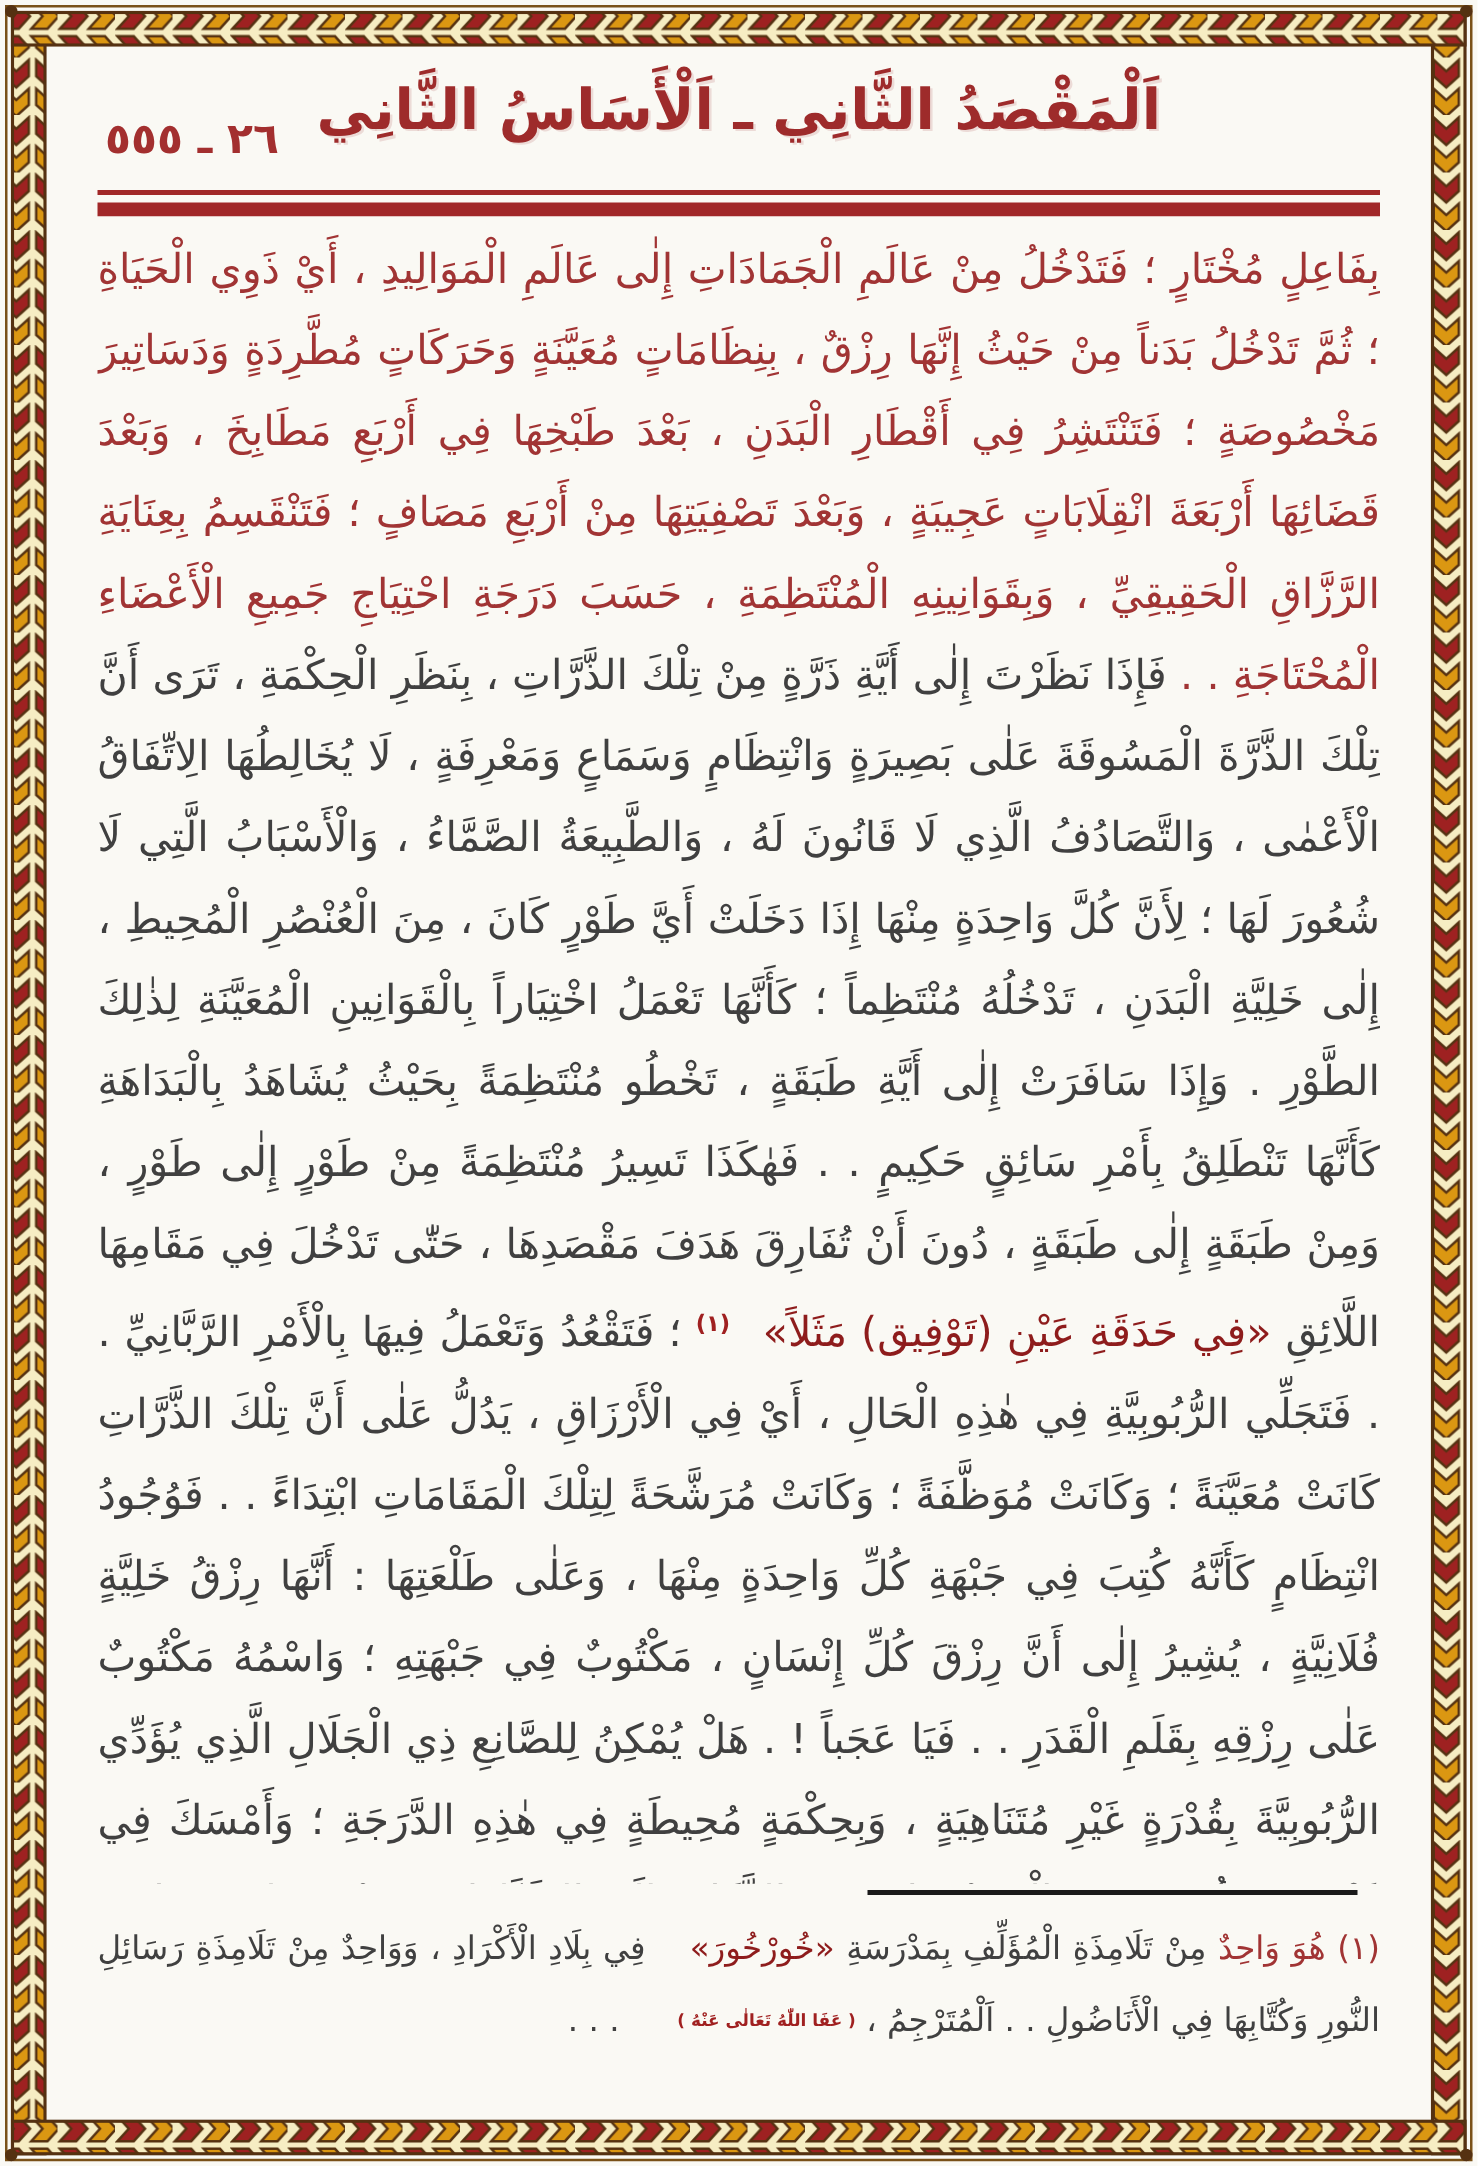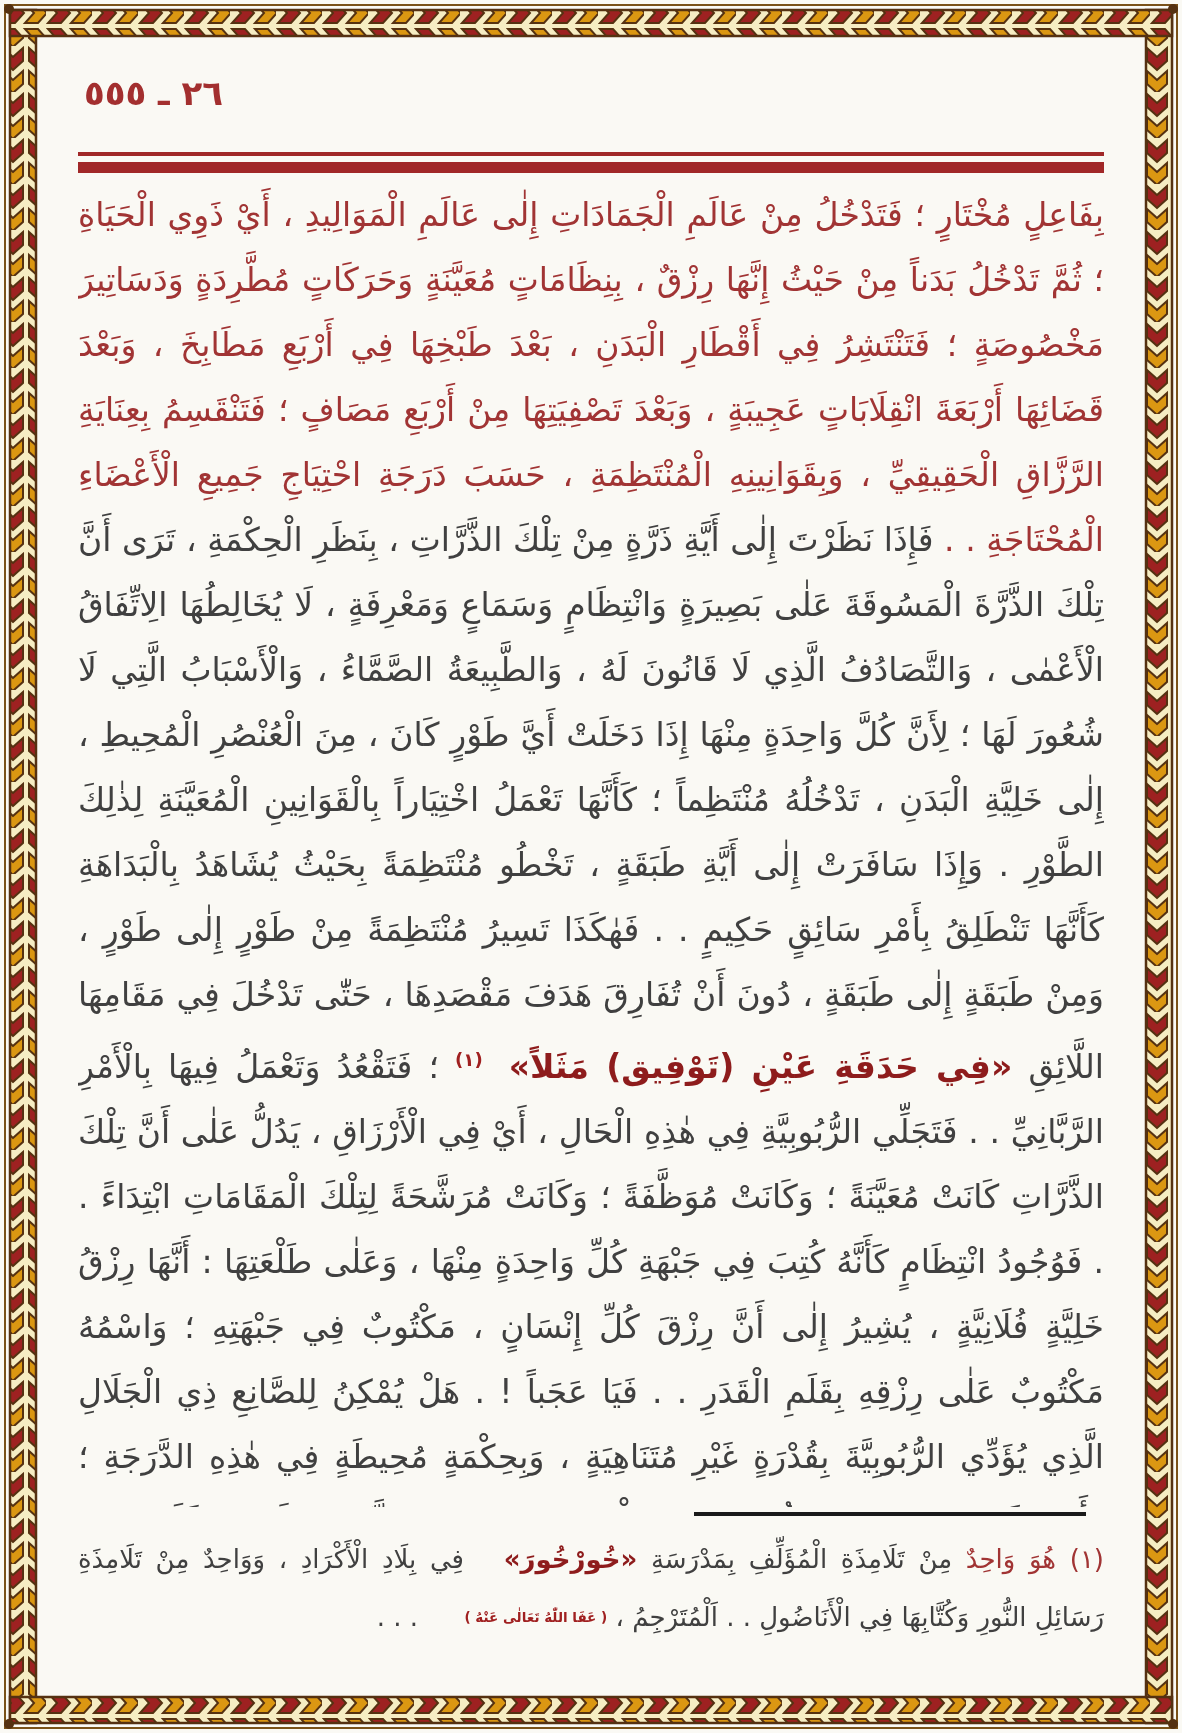--- a/index.html
+++ b/index.html
@@ -9,21 +9,21 @@
     background:#FAF9F4;
     font-family:"DejaVu Sans", sans-serif;
     overflow:hidden;
     direction:rtl;
   }
   .frame{position:absolute;inset:0;width:1182px;height:1733px;}
   .content-layer{position:absolute;inset:0;}
   
   .header{position:absolute;top:55px;left:78px;right:78px;height:125px;}
   .page-number{
-    position:absolute;left:6px;top:18px;
+    position:absolute;left:6px;top:36px;
     font-size:34px;font-weight:bold;color:#A32F2F;
     letter-spacing:4px;
   }
   .page-title{
     position:absolute;left:0;right:0;top:6px;
     text-align:center;
     font-size:45px;font-weight:bold;color:#9E2B2B;
     text-shadow:2px 2px 0 rgba(158,43,43,0.14);
     white-space:nowrap;
   }
@@ -33,21 +33,21 @@
   .body-wrap{
     position:absolute;top:182px;left:78px;right:78px;height:1325px;
     overflow:hidden;
     font-size:33px;line-height:65px;
     text-align:justify;text-justify:inter-word;
     color:#1A1A1A;
   }
   .seg{white-space:normal;}
   .seg-black{color:#404040;}
   .seg-red{color:#A13434;}
-  .seg-redbold{color:#8E1C1C;font-weight:bold;margin-left:26px;}
+  .seg-redbold{color:#8E1C1C;font-weight:normal;margin-left:26px;}
   .seg-sup{color:#A02020;font-size:0.55em;vertical-align:super;font-weight:bold;}
   .seg-seal{
     color:#A02020;font-weight:bold;
     font-size:0.52em;letter-spacing:0;
     display:inline-block;transform:translateY(-4px);margin-left:38px;
   }
   
   .footnote{position:absolute;left:78px;right:78px;top:1512px;}
   .footnote-divider{
     height:4px;background:#1A1A1A;
@@ -86,20 +86,21 @@
     <circle cx="9" cy="9" r="5" fill="#553111"></circle>
     <circle cx="1173" cy="9" r="5" fill="#553111"></circle>
     <circle cx="9" cy="1724" r="5" fill="#553111"></circle>
     <circle cx="1173" cy="1724" r="5" fill="#553111"></circle>
   </svg>
 
   <div class="content-layer">
 
     <div class="header">
       <div class="page-number">٢٦ ـ ٥٥٥</div>
+      <div class="page-title">اَلْمَقْصَدُ الثَّانِي ـ اَلْأَسَاسُ الثَّانِي</div>
       <div class="rule-thin"></div>
       <div class="rule-thick"></div>
     </div>
 
     <div class="body-wrap"><span class="seg seg-red">بِفَاعِلٍ مُخْتَارٍ ؛ فَتَدْخُلُ مِنْ عَالَمِ الْجَمَادَاتِ إِلٰى عَالَمِ الْمَوَالِيدِ ، أَيْ ذَوِي الْحَيَاةِ ؛ ثُمَّ تَدْخُلُ بَدَناً مِنْ حَيْثُ إِنَّهَا رِزْقٌ ، بِنِظَامَاتٍ مُعَيَّنَةٍ وَحَرَكَاتٍ مُطَّرِدَةٍ وَدَسَاتِيرَ مَخْصُوصَةٍ ؛ فَتَنْتَشِرُ فِي أَقْطَارِ الْبَدَنِ ، بَعْدَ طَبْخِهَا فِي أَرْبَعِ مَطَابِخَ ، وَبَعْدَ قَضَائِهَا أَرْبَعَةَ انْقِلَابَاتٍ عَجِيبَةٍ ، وَبَعْدَ تَصْفِيَتِهَا مِنْ أَرْبَعِ مَصَافٍ ؛ فَتَنْقَسِمُ بِعِنَايَةِ الرَّزَّاقِ الْحَقِيقِيِّ ، وَبِقَوَانِينِهِ الْمُنْتَظِمَةِ ، حَسَبَ دَرَجَةِ احْتِيَاجِ جَمِيعِ الْأَعْضَاءِ الْمُحْتَاجَةِ . . </span><span class="seg seg-black">فَإِذَا نَظَرْتَ إِلٰى أَيَّةِ ذَرَّةٍ مِنْ تِلْكَ الذَّرَّاتِ ، بِنَظَرِ الْحِكْمَةِ ، تَرَى أَنَّ تِلْكَ الذَّرَّةَ الْمَسُوقَةَ عَلٰى بَصِيرَةٍ وَانْتِظَامٍ وَسَمَاعٍ وَمَعْرِفَةٍ ، لَا يُخَالِطُهَا الِاتِّفَاقُ الْأَعْمٰى ، وَالتَّصَادُفُ الَّذِي لَا قَانُونَ لَهُ ، وَالطَّبِيعَةُ الصَّمَّاءُ ، وَالْأَسْبَابُ الَّتِي لَا شُعُورَ لَهَا ؛ لِأَنَّ كُلَّ وَاحِدَةٍ مِنْهَا إِذَا دَخَلَتْ أَيَّ طَوْرٍ كَانَ ، مِنَ الْعُنْصُرِ الْمُحِيطِ ، إِلٰى خَلِيَّةِ الْبَدَنِ ، تَدْخُلُهُ مُنْتَظِماً ؛ كَأَنَّهَا تَعْمَلُ اخْتِيَاراً بِالْقَوَانِينِ الْمُعَيَّنَةِ لِذٰلِكَ الطَّوْرِ . وَإِذَا سَافَرَتْ إِلٰى أَيَّةِ طَبَقَةٍ ، تَخْطُو مُنْتَظِمَةً بِحَيْثُ يُشَاهَدُ بِالْبَدَاهَةِ كَأَنَّهَا تَنْطَلِقُ بِأَمْرِ سَائِقٍ حَكِيمٍ . . فَهٰكَذَا تَسِيرُ مُنْتَظِمَةً مِنْ طَوْرٍ إِلٰى طَوْرٍ ، وَمِنْ طَبَقَةٍ إِلٰى طَبَقَةٍ ، دُونَ أَنْ تُفَارِقَ هَدَفَ مَقْصَدِهَا ، حَتّٰى تَدْخُلَ فِي مَقَامِهَا اللَّائِقِ </span><span class="seg seg-redbold">«فِي حَدَقَةِ عَيْنِ (تَوْفِيق) مَثَلاً»</span><span class="seg seg-sup">(١)</span><span class="seg seg-black"> ؛ فَتَقْعُدُ وَتَعْمَلُ فِيهَا بِالْأَمْرِ الرَّبَّانِيِّ . . فَتَجَلِّي الرُّبُوبِيَّةِ فِي هٰذِهِ الْحَالِ ، أَيْ فِي الْأَرْزَاقِ ، يَدُلُّ عَلٰى أَنَّ تِلْكَ الذَّرَّاتِ كَانَتْ مُعَيَّنَةً ؛ وَكَانَتْ مُوَظَّفَةً ؛ وَكَانَتْ مُرَشَّحَةً لِتِلْكَ الْمَقَامَاتِ ابْتِدَاءً . . فَوُجُودُ انْتِظَامٍ كَأَنَّهُ كُتِبَ فِي جَبْهَةِ كُلِّ وَاحِدَةٍ مِنْهَا ، وَعَلٰى طَلْعَتِهَا : أَنَّهَا رِزْقُ خَلِيَّةٍ فُلَانِيَّةٍ ، يُشِيرُ إِلٰى أَنَّ رِزْقَ كُلِّ إِنْسَانٍ ، مَكْتُوبٌ فِي جَبْهَتِهِ ؛ وَاسْمُهُ مَكْتُوبٌ عَلٰى رِزْقِهِ بِقَلَمِ الْقَدَرِ . . فَيَا عَجَباً ! . هَلْ يُمْكِنُ لِلصَّانِعِ ذِي الْجَلَالِ الَّذِي يُؤَدِّي الرُّبُوبِيَّةَ بِقُدْرَةٍ غَيْرِ مُتَنَاهِيَةٍ ، وَبِحِكْمَةٍ مُحِيطَةٍ فِي هٰذِهِ الدَّرَجَةِ ؛ وَأَمْسَكَ فِي قَبْضَةِ تَصَرُّفِهِ جَمِيعَ الْمَوْجُودَاتِ مِنَ الذَّرَّاتِ إِلَى السَّيَّارَاتِ ؛ وَيُدِيرُهَا فِي دَائِرَةِ الِانْتِظَامِ وَالْمِيزَانِ : أَنْ لَا يُنْشِئَ النَّشْأَةَ الْأُخْرٰى ؛ أَوْ لَا يَسْتَطِيعَ أَنْ يُنْشِئَهَا ؟ . هٰذَا ، فَكَثِيرٌ مِنَ الْآيَاتِ الْقُرْآنِيَّةِ ، تَضَعُ هٰذِهِ النَّشْأَةَ الْأُولَى الْحَكِيمَةَ</span></div>
 
     <div class="footnote">
       <div class="footnote-divider"></div>
       <div class="footnote-text"><span class="seg seg-red">(١) هُوَ وَاحِدٌ </span><span class="seg seg-black">مِنْ تَلَامِذَةِ الْمُؤَلِّفِ بِمَدْرَسَةِ </span><span class="seg seg-redbold">«خُورْخُورَ»</span><span class="seg seg-black"> فِي بِلَادِ الْأَكْرَادِ ، وَوَاحِدٌ مِنْ تَلَامِذَةِ رَسَائِلِ النُّورِ وَكُتَّابِهَا فِي الْأَنَاضُولِ . . اَلْمُتَرْجِمُ ، </span><span class="seg seg-seal">( عَفَا اللّٰهُ تَعَالٰى عَنْهُ )</span><span class="seg seg-black"> . . .</span></div>
     </div>

